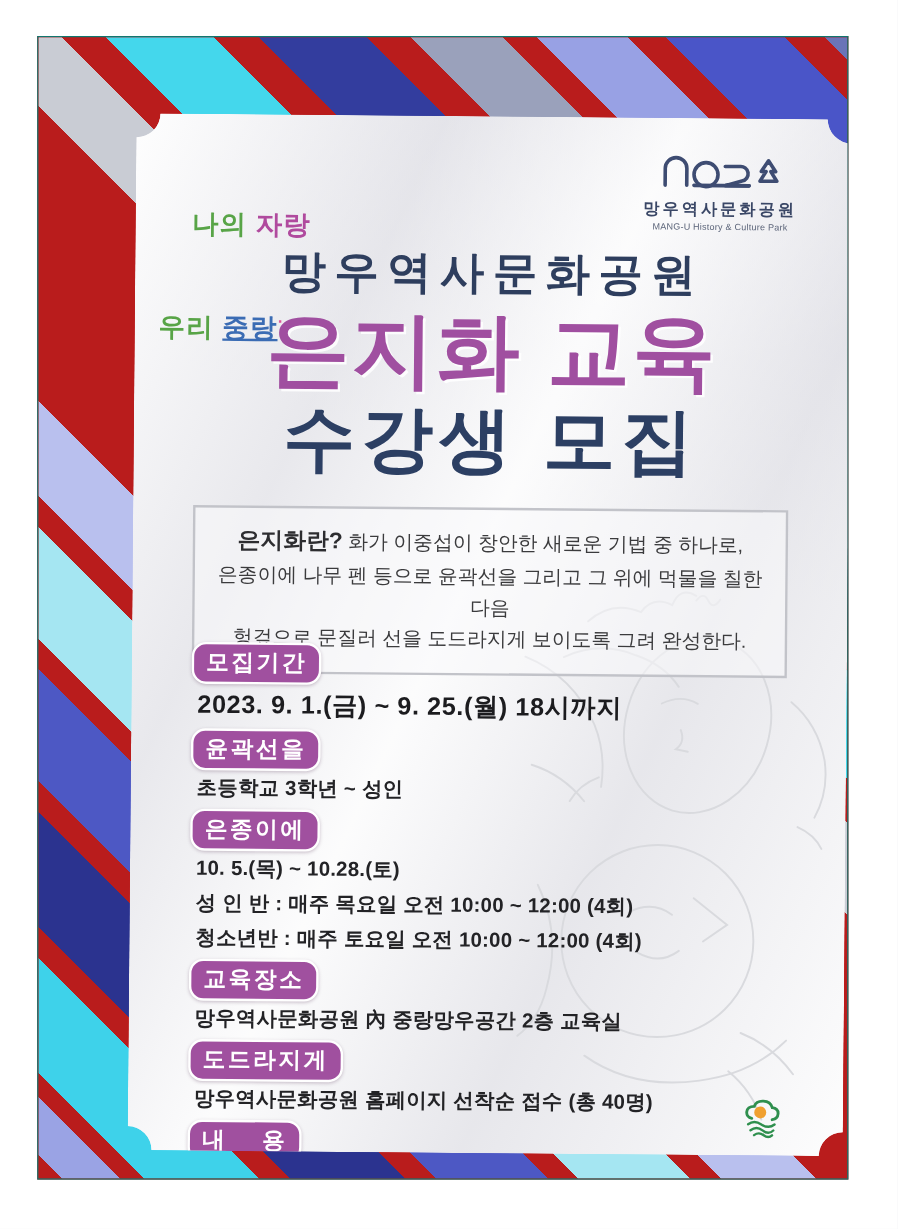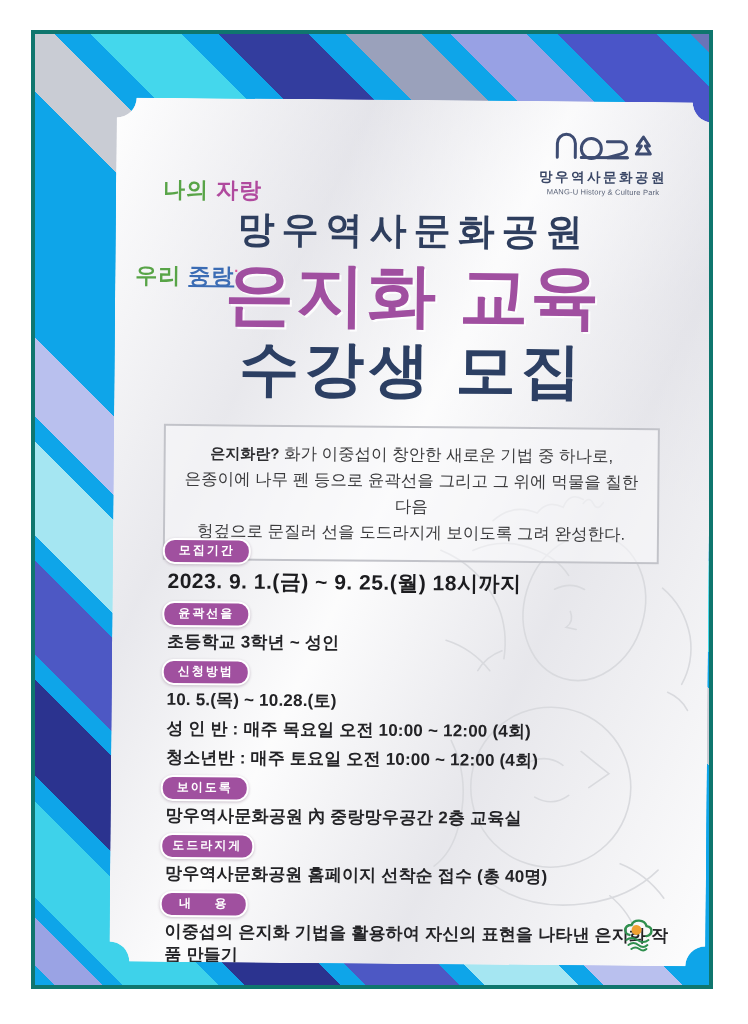--- a/index.html
+++ b/index.html
@@ -4,21 +4,21 @@
 <style>
   html,body{margin:0;padding:0;}
   body{
     width:748px;height:1024px;position:relative;overflow:hidden;
     background:#ffffff;
     font-family:"Liberation Sans","DejaVu Sans",sans-serif;
   }
   
   .frame{
     position:absolute;left:31px;top:30px;width:674px;height:951px;
-    border:4px solid #0f766e;overflow:hidden;background:#0ea5e9;
+    border:1px solid #0f766e;overflow:hidden;background:#b91c1c;
   }
   
   .stripes{
     position:absolute;inset:0;
     background:linear-gradient(45deg,
       rgba(0,0,0,0) 0px 14px,
       #9aa3e4 14px 48px,
       rgba(0,0,0,0) 48px 62px,
       #3ed2ea 62px 130px,
       rgba(0,0,0,0) 130px 148px,
@@ -83,28 +83,28 @@
   .t2{position:absolute;left:0;right:0;top:150px;text-align:center;font-size:69px;font-weight:900;letter-spacing:2px;color:#a04fa0;text-shadow:2px 2px 0 rgba(255,255,255,0.85);}
   .t3{position:absolute;left:0;right:0;top:230px;text-align:center;font-size:60px;font-weight:900;letter-spacing:5px;color:#2c3f63;}
 
   
   .intro{
     position:absolute;left:50px;top:326px;width:468px;
     border:2px solid #c2c3c9;background:rgba(250,250,252,0.55);
     padding:13px 12px 15px;text-align:center;
     font-size:16.5px;line-height:1.58;color:#3b3b3d;font-weight:500;
   }
-  .intro b{font-size:15px;color:#2d2d30;}
+  .intro b{font-size:19px;color:#2d2d30;}
 
   
   .sections{position:absolute;left:50px;top:440px;right:34px;}
   .sec{margin:0 0 1px 0;}
   .badge{
     display:inline-block;background:#a0509f;color:#fff;
-    font-size:12px;font-weight:800;letter-spacing:2px;
+    font-size:19px;font-weight:800;letter-spacing:2px;
     padding:2px 10px 3px;border-radius:12px;border:2px solid #ffffff;
     box-shadow:0 1px 3px rgba(60,20,60,0.25);
     min-width:64px;text-align:center;white-space:pre;
   }
   .sec .line{font-size:17px;font-weight:600;color:#232326;margin:3px 0 6px 5px;letter-spacing:0.2px;}
   .sec.first .line{font-size:21px;font-weight:800;letter-spacing:0.5px;color:#1c1c1f;}
 
   
   .gu{position:absolute;right:48px;top:816px;display:flex;align-items:center;gap:7px;}
   .gu .gu-text{font-size:28px;font-weight:900;color:#16181d;letter-spacing:2px;}
@@ -163,22 +163,22 @@
       <div class="intro">
         <b>은지화란?</b><span> 화가 이중섭이 창안한 새로운 기법 중 하나로,</span><br>
         <span>은종이에 나무 펜 등으로 윤곽선을 그리고 그 위에 먹물을 칠한 다음</span><br>
         <span>헝겊으로 문질러 선을 도드라지게 보이도록 그려 완성한다.</span>
       </div>
 
       <div class="sections">
         <div id="sections-mount">
             <div class="sec first"><span class="badge">모집기간</span><div class="line">2023. 9. 1.(금) ~ 9. 25.(월) 18시까지</div></div>
             <div class="sec"><span class="badge">윤곽선을</span><div class="line">초등학교 3학년 ~ 성인</div></div>
-            <div class="sec"><span class="badge">신청방법</span><div class="line">10. 5.(목) ~ 10.28.(토)</div><div class="line">성 인 반 : 매주 목요일 오전 10:00 ~ 12:00 (4회)</div><div class="line">청소년반 : 매주 토요일 오전 10:00 ~ 12:00 (4회)</div></div>
-            <div class="sec"><span class="badge">보이도록</span><div class="line">망우역사문화공원 內 중랑망우공간 2층 교육실</div></div>
+            <div class="sec"><span class="badge">은종이에</span><div class="line">10. 5.(목) ~ 10.28.(토)</div><div class="line">성 인 반 : 매주 목요일 오전 10:00 ~ 12:00 (4회)</div><div class="line">청소년반 : 매주 토요일 오전 10:00 ~ 12:00 (4회)</div></div>
+            <div class="sec"><span class="badge">교육장소</span><div class="line">망우역사문화공원 內 중랑망우공간 2층 교육실</div></div>
             <div class="sec"><span class="badge">도드라지게</span><div class="line">망우역사문화공원 홈페이지 선착순 접수 (총 40명)</div></div>
             <div class="sec"><span class="badge">내    용</span><div class="line">이중섭의 은지화 기법을 활용하여 자신의 표현을 나타낸 은지화 작품 만들기</div></div>
             <div class="sec"><span class="badge">교 육 비</span></div>
           </div>
 
       </div>
 
       <div class="gu">
         <svg width="38" height="34" viewBox="0 0 38 34" aria-hidden="true">
           <circle cx="17" cy="12" r="5" fill="#f0a030"></circle>

